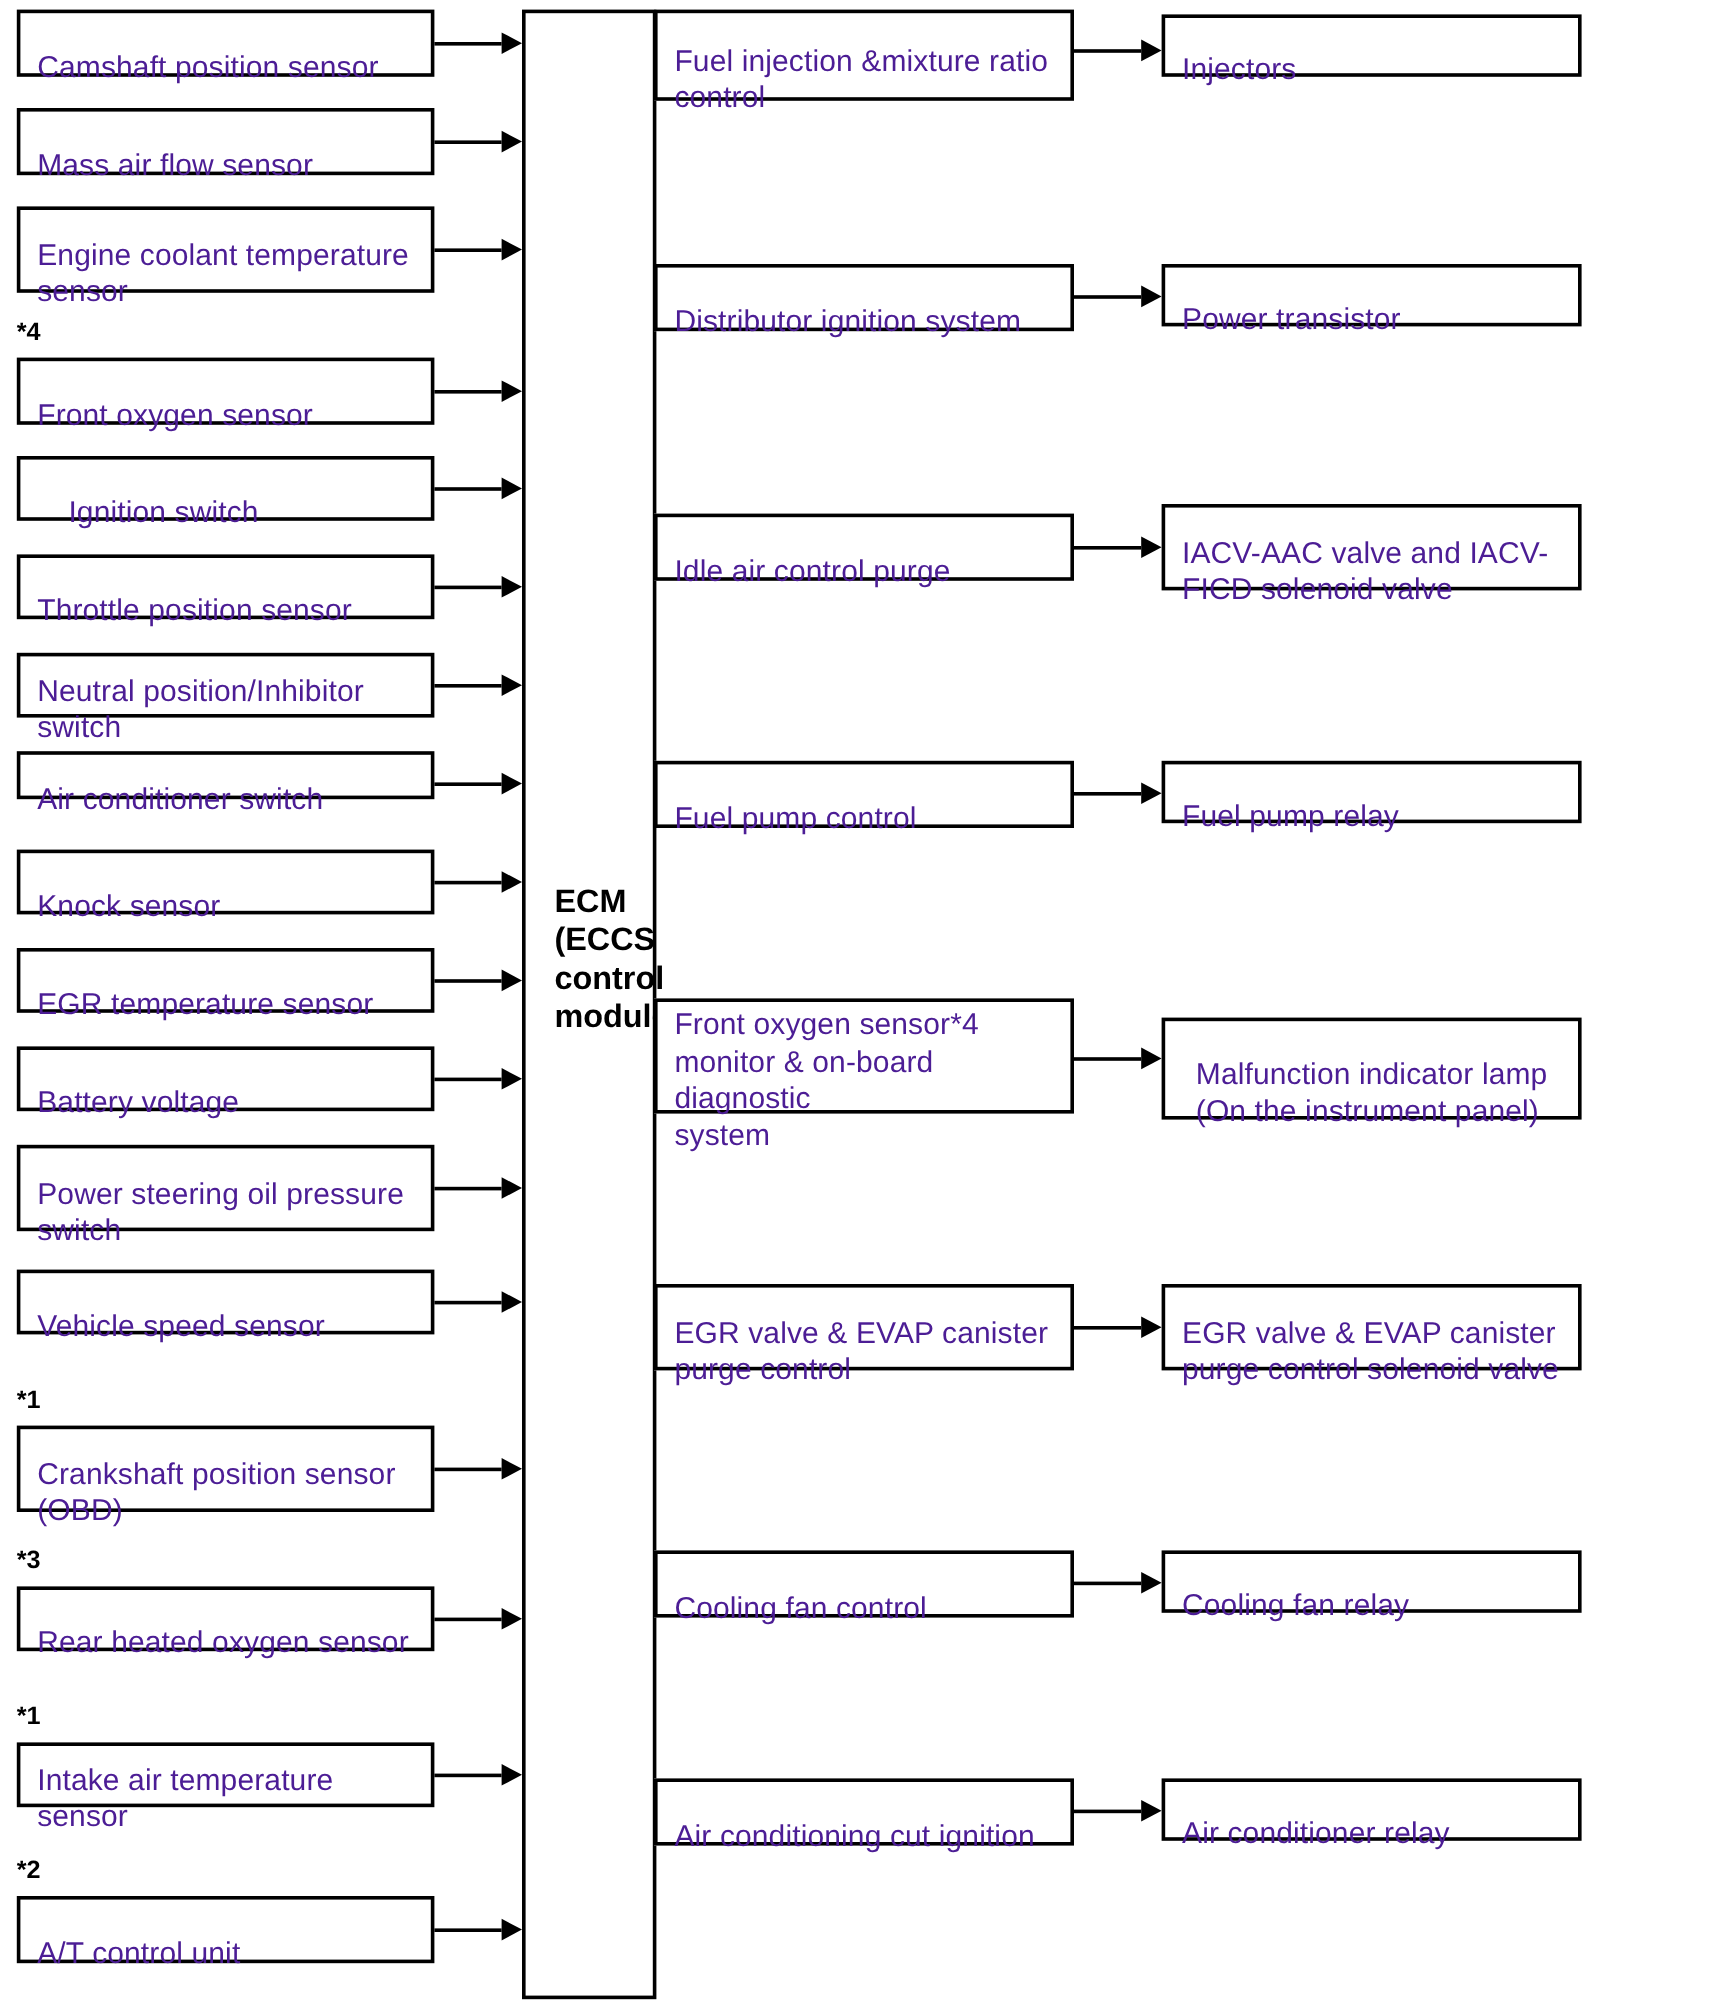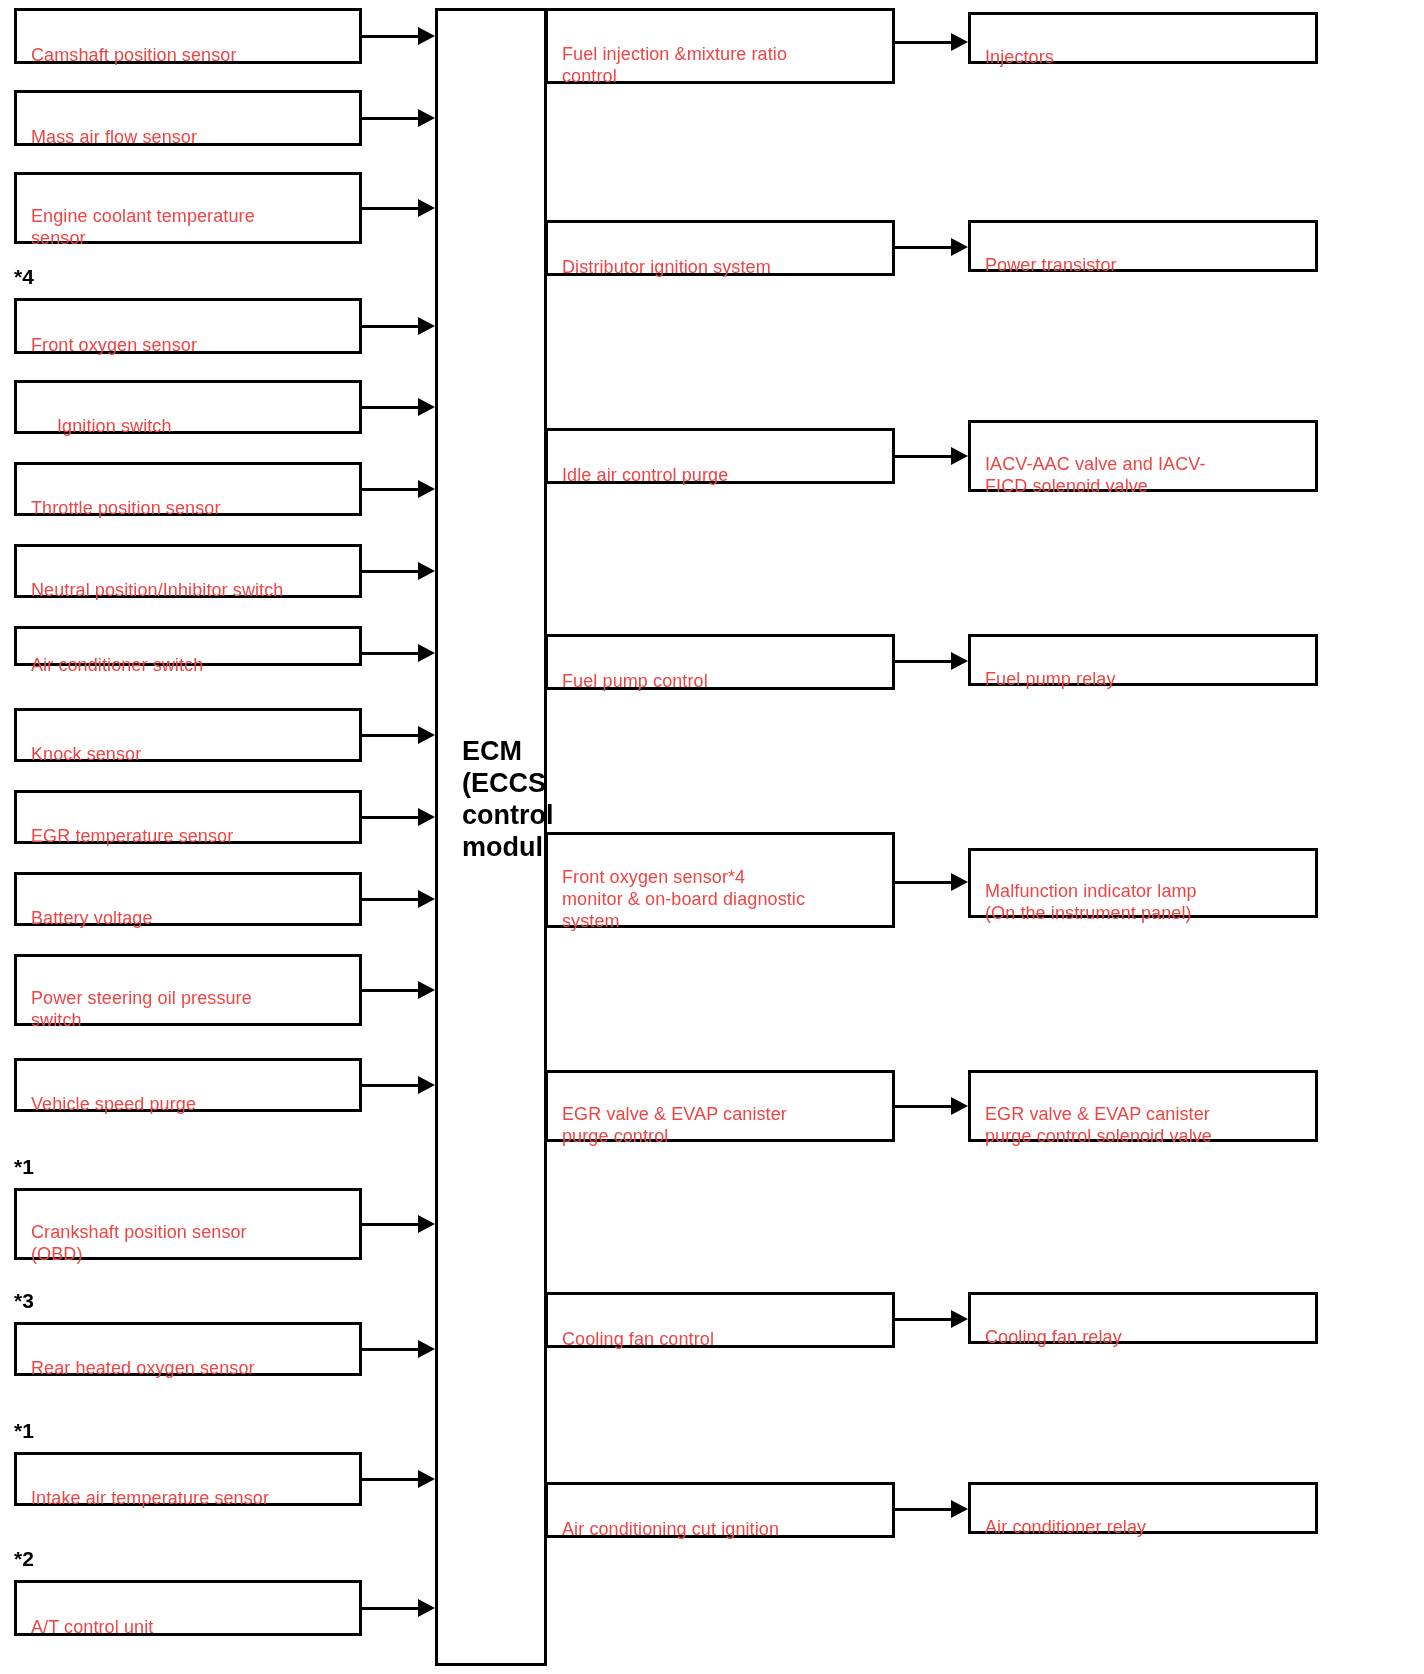--- a/index.html
+++ b/index.html
@@ -25,25 +25,25 @@
   .box {
     position: absolute;
     box-sizing: border-box;
     border: 3px solid #000000;
     background: #ffffff;
     display: flex;
     align-items: center;
     padding: 0 14px;
   }
   .box .label {
-    font-size: 18px;
+    font-size: 25px;
     line-height: 1.22;
     letter-spacing: 0.1px;
     white-space: pre-line;
-    color: #ef4444;
+    color: #4c1d95;
     margin-top: 40px;
   }
 
   
   .ecm-box {
     position: absolute;
     box-sizing: border-box;
     border: 3px solid #000000;
     background: #ffffff;
     display: block;
@@ -144,21 +144,21 @@
       </div>
       <div class="conn" style="left: 362px; top: 898px; width: 56px;"></div>
       <div class="arrowhead" style="left: 418px; top: 890px;"></div>
       <div class="box sensor" style="left: 14px; top: 954px; width: 348px; height: 72px;">
         <span class="label">Power steering oil pressure
 switch</span>
       </div>
       <div class="conn" style="left: 362px; top: 989px; width: 56px;"></div>
       <div class="arrowhead" style="left: 418px; top: 981px;"></div>
       <div class="box sensor" style="left: 14px; top: 1058px; width: 348px; height: 54px;">
-        <span class="label">Vehicle speed purge</span>
+        <span class="label">Vehicle speed sensor</span>
       </div>
       <div class="conn" style="left: 362px; top: 1084px; width: 56px;"></div>
       <div class="arrowhead" style="left: 418px; top: 1076px;"></div>
       <div class="footnote" style="left: 14px; top: 1156px;">*1</div>
       <div class="box sensor" style="left: 14px; top: 1188px; width: 348px; height: 72px;">
         <span class="label">Crankshaft position sensor
 (OBD)</span>
       </div>
       <div class="conn" style="left: 362px; top: 1223px; width: 56px;"></div>
       <div class="arrowhead" style="left: 418px; top: 1215px;"></div>
@@ -237,21 +237,21 @@
         <span class="label">IACV-AAC valve and IACV-
 FICD solenoid valve</span>
       </div>
       <div class="conn" style="left: 895px; top: 455px; width: 56px;"></div>
       <div class="arrowhead" style="left: 951px; top: 447px;"></div>
       <div class="box actuator" style="left: 968px; top: 634px; width: 350px; height: 52px;">
         <span class="label">Fuel pump relay</span>
       </div>
       <div class="conn" style="left: 895px; top: 660px; width: 56px;"></div>
       <div class="arrowhead" style="left: 951px; top: 652px;"></div>
-      <div class="box actuator" style="left: 968px; top: 848px; width: 350px; height: 70px;">
+      <div class="box actuator" style="left: 968px; top: 848px; width: 350px; height: 85px; justify-content: center;">
         <span class="label">Malfunction indicator lamp
 (On the instrument panel)</span>
       </div>
       <div class="conn" style="left: 895px; top: 881px; width: 56px;"></div>
       <div class="arrowhead" style="left: 951px; top: 873px;"></div>
       <div class="box actuator" style="left: 968px; top: 1070px; width: 350px; height: 72px;">
         <span class="label">EGR valve &amp; EVAP canister
 purge control solenoid valve</span>
       </div>
       <div class="conn" style="left: 895px; top: 1105px; width: 56px;"></div>

